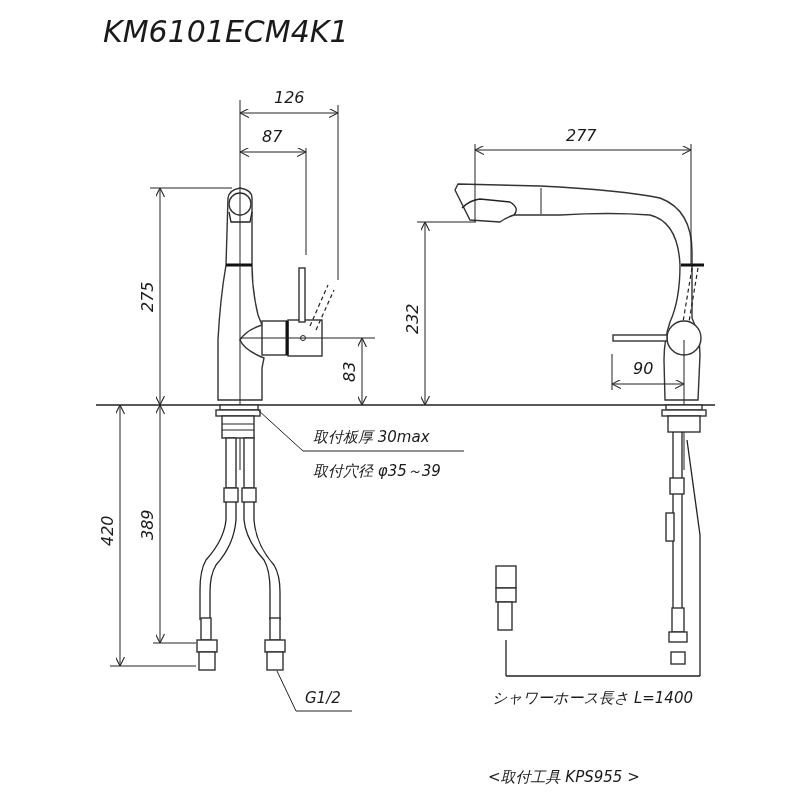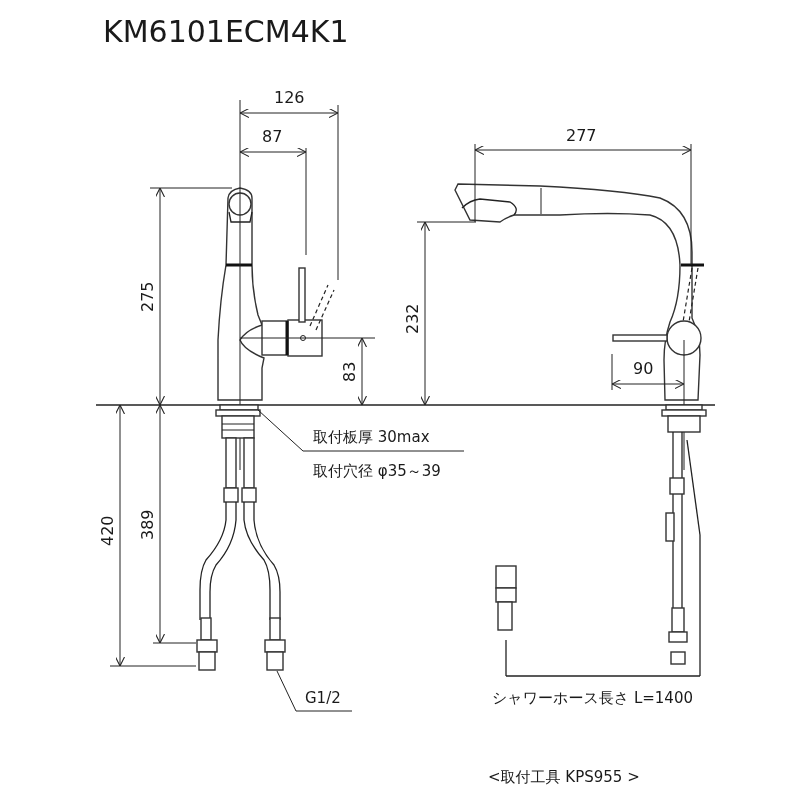--- a/index.html
+++ b/index.html
@@ -1,16 +1,16 @@
 <!DOCTYPE html>
 <html><head>
 <meta charset="utf-8">
 <style>
   html, body { margin: 0; padding: 0; background: #ffffff; }
-  #canvas { position: relative; width: 784px; height: 800px; background: #ffffff; overflow: hidden; }
+  #canvas { position: relative; width: 784px; height: 800px; background: #ffffff; overflow: hidden; font-style: italic; }
   svg { position: absolute; left: 0; top: 0; }
   .t { font-family: "DejaVu Sans", "Liberation Sans", sans-serif; fill: #1a1a1a; }
   .title { font-size: 30px; }
   .dim { font-size: 16px; }
   .note { font-size: 15px; }
   .ln { stroke: #222; stroke-width: 1.3; fill: none; }
   .thin { stroke: #222; stroke-width: 1; fill: none; }
   .thick { stroke: #111; stroke-width: 3; fill: none; }
   .dash { stroke: #222; stroke-width: 1.2; fill: none; stroke-dasharray: 4 3; }
   .body { stroke: #333; stroke-width: 1.4; fill: #fff; }

